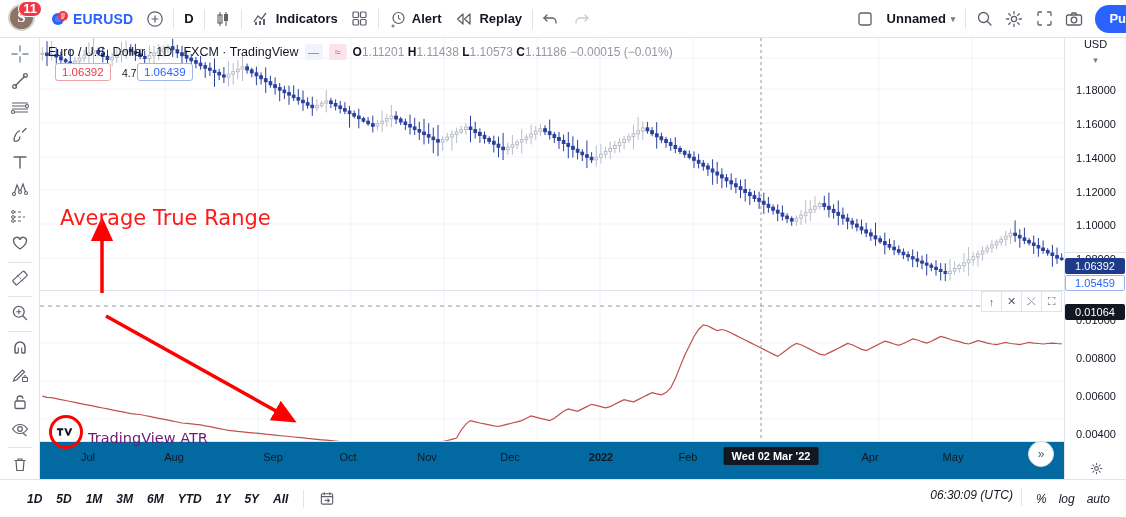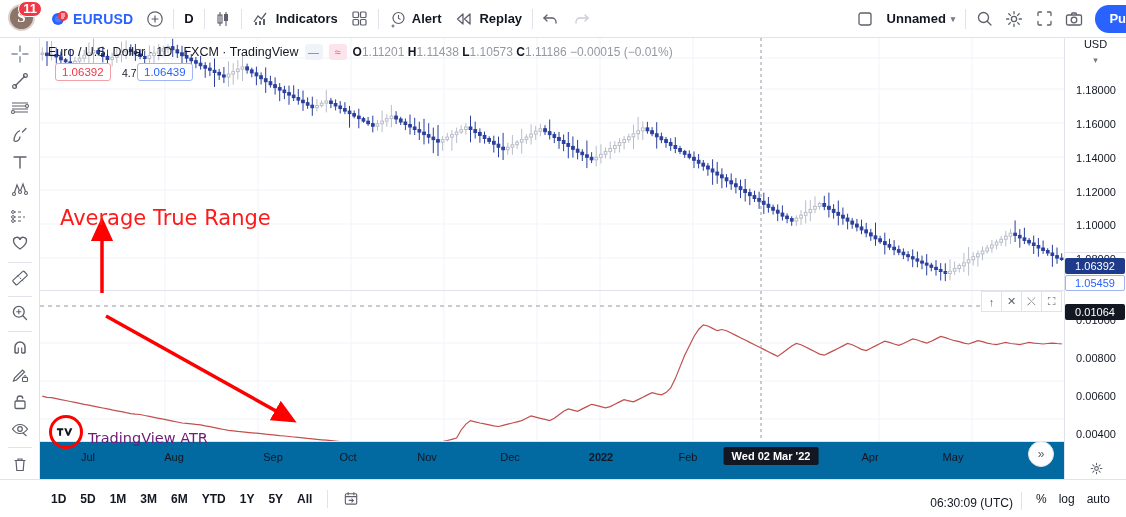--- a/index.html
+++ b/index.html
@@ -191,28 +191,28 @@
   .t-badge {
     position: absolute; top: 5px; transform: translateX(-50%);
     background: #131722; color: #fff; font-size: 11px;
     padding: 3px 8px; border-radius: 2px; white-space: nowrap; font-weight: bold;
   }
 
   
   .bottom {
     position: absolute; top: 479px; left: 0; width: 1126px; height: 38px;
     border-top: 1px solid #e0e3eb; background: #fff;
-    display: flex; align-items: center; padding-left: 44px;
+    display: flex; align-items: center; padding-left: 20px; font-style: italic;
   }
   .range {
     font-size: 12px; color: #131722; font-weight: 600;
     padding: 4px 7px; border-radius: 4px; cursor: pointer;
   }
   .b-sep { width: 1px; height: 18px; background: #e0e3eb; margin: 0 8px; }
-  .b-right { margin-left: auto; display: flex; align-items: flex-end; padding-right: 10px; }
+  .b-right { margin-left: auto; display: flex; align-items: flex-start; padding-right: 10px; }
   .clock { font-size: 12px; color: #131722; }
   .bopt { font-size: 12px; color: #131722; padding: 4px 6px; border-radius: 4px; cursor: pointer; }
 
   svg { display: block; }
 </style>
 </head>
 <body>
 
 <div class="app">
 

